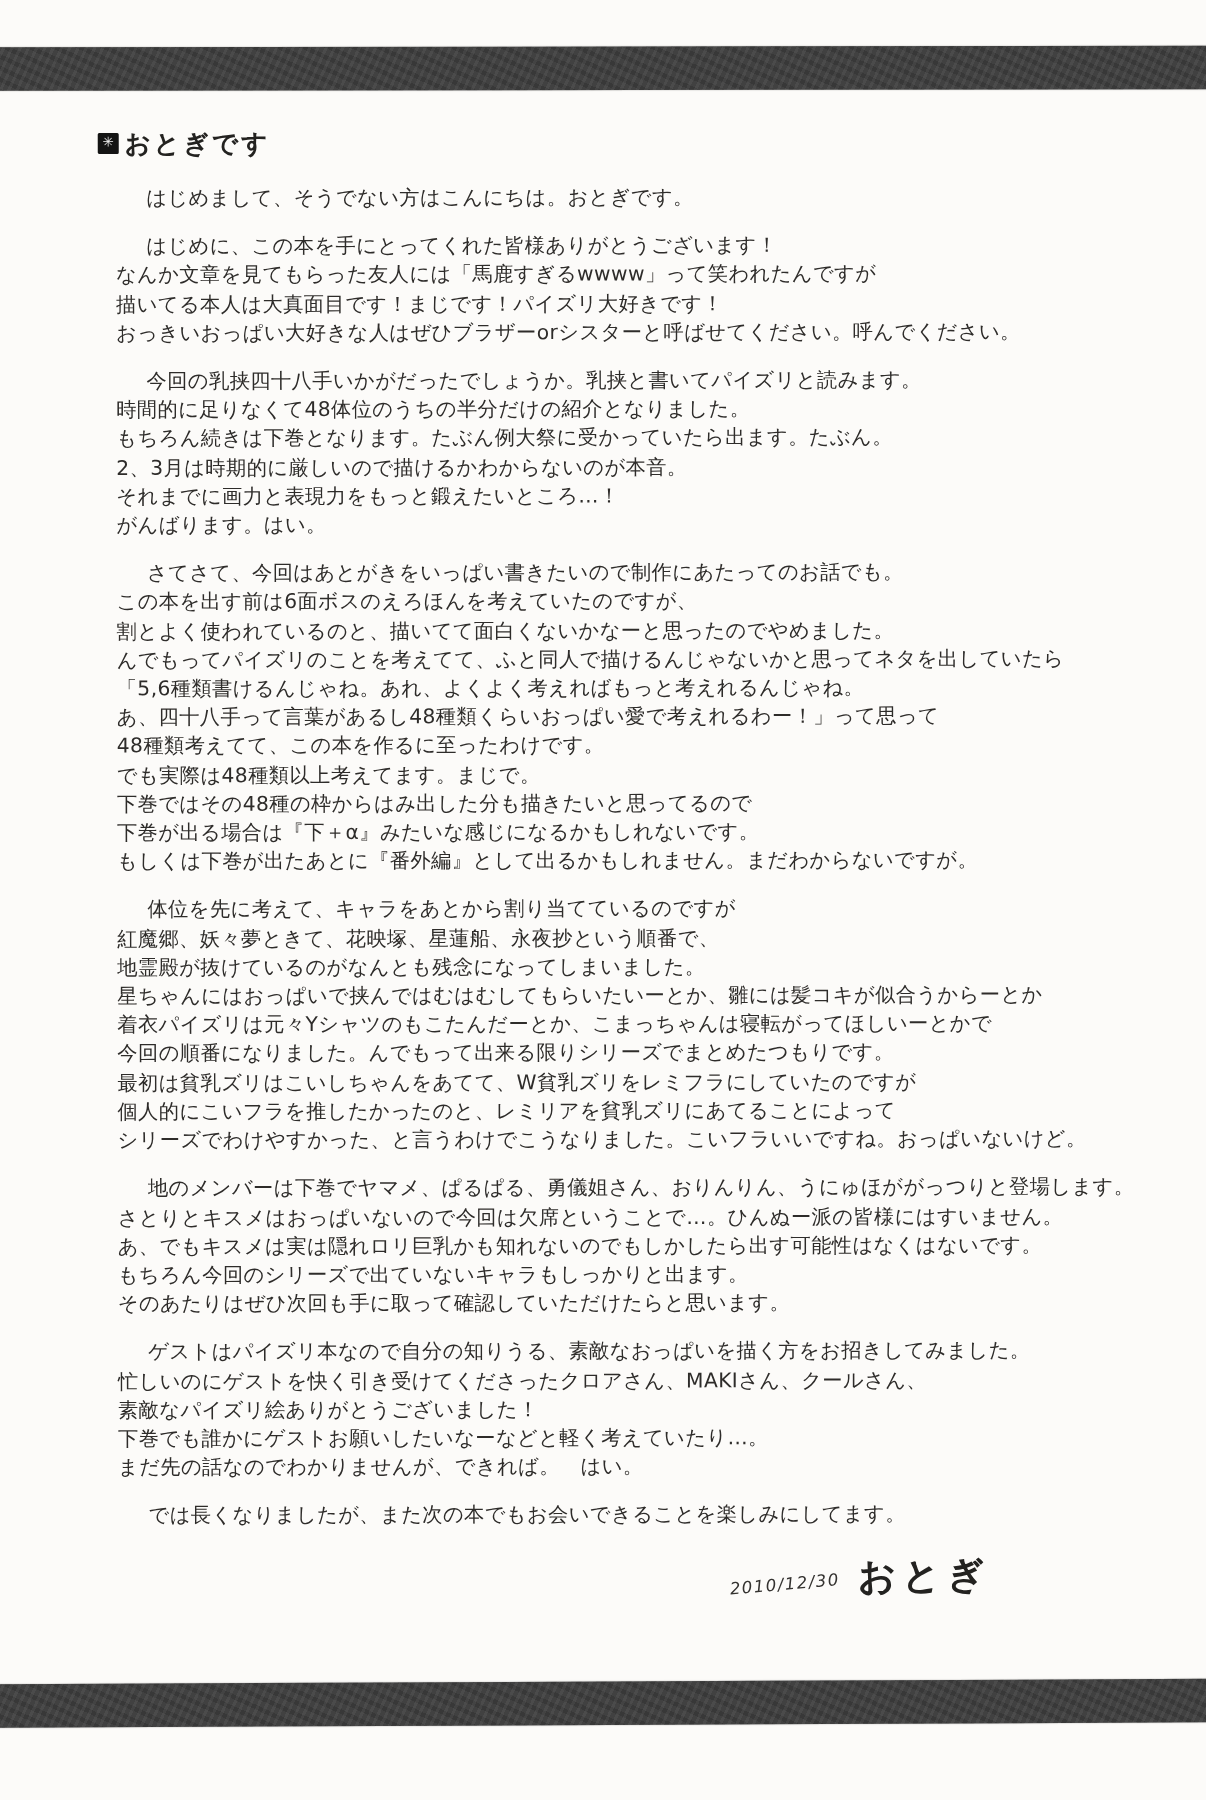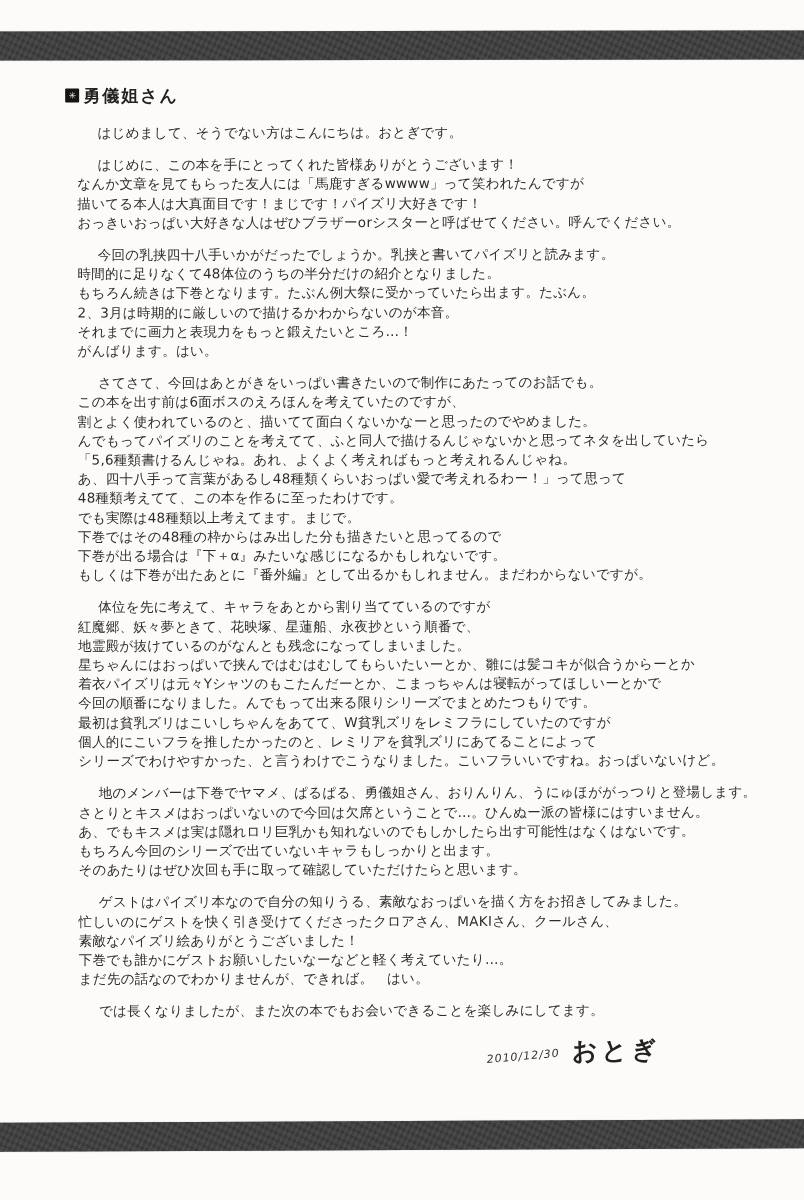--- a/index.html
+++ b/index.html
@@ -82,21 +82,21 @@
 <body>
 
 <div class="scan-page">
 
   <div class="band band-top"></div>
 
   <div class="content">
 
     <div class="header-row">
       <span class="marker"></span>
-      <span class="page-title">勇儀姐さん</span>
+      <span class="page-title">おとぎです</span>
     </div>
 
     <div class="afterword-body">
 
     <div class="para">
           <div class="line">はじめまして、そうでない方はこんにちは。おとぎです。</div>
         </div>
         <div class="para">
           <div class="line">はじめに、この本を手にとってくれた皆様ありがとうございます！</div>
           <div class="line">なんか文章を見てもらった友人には「馬鹿すぎるwwww」って笑われたんですが</div>

